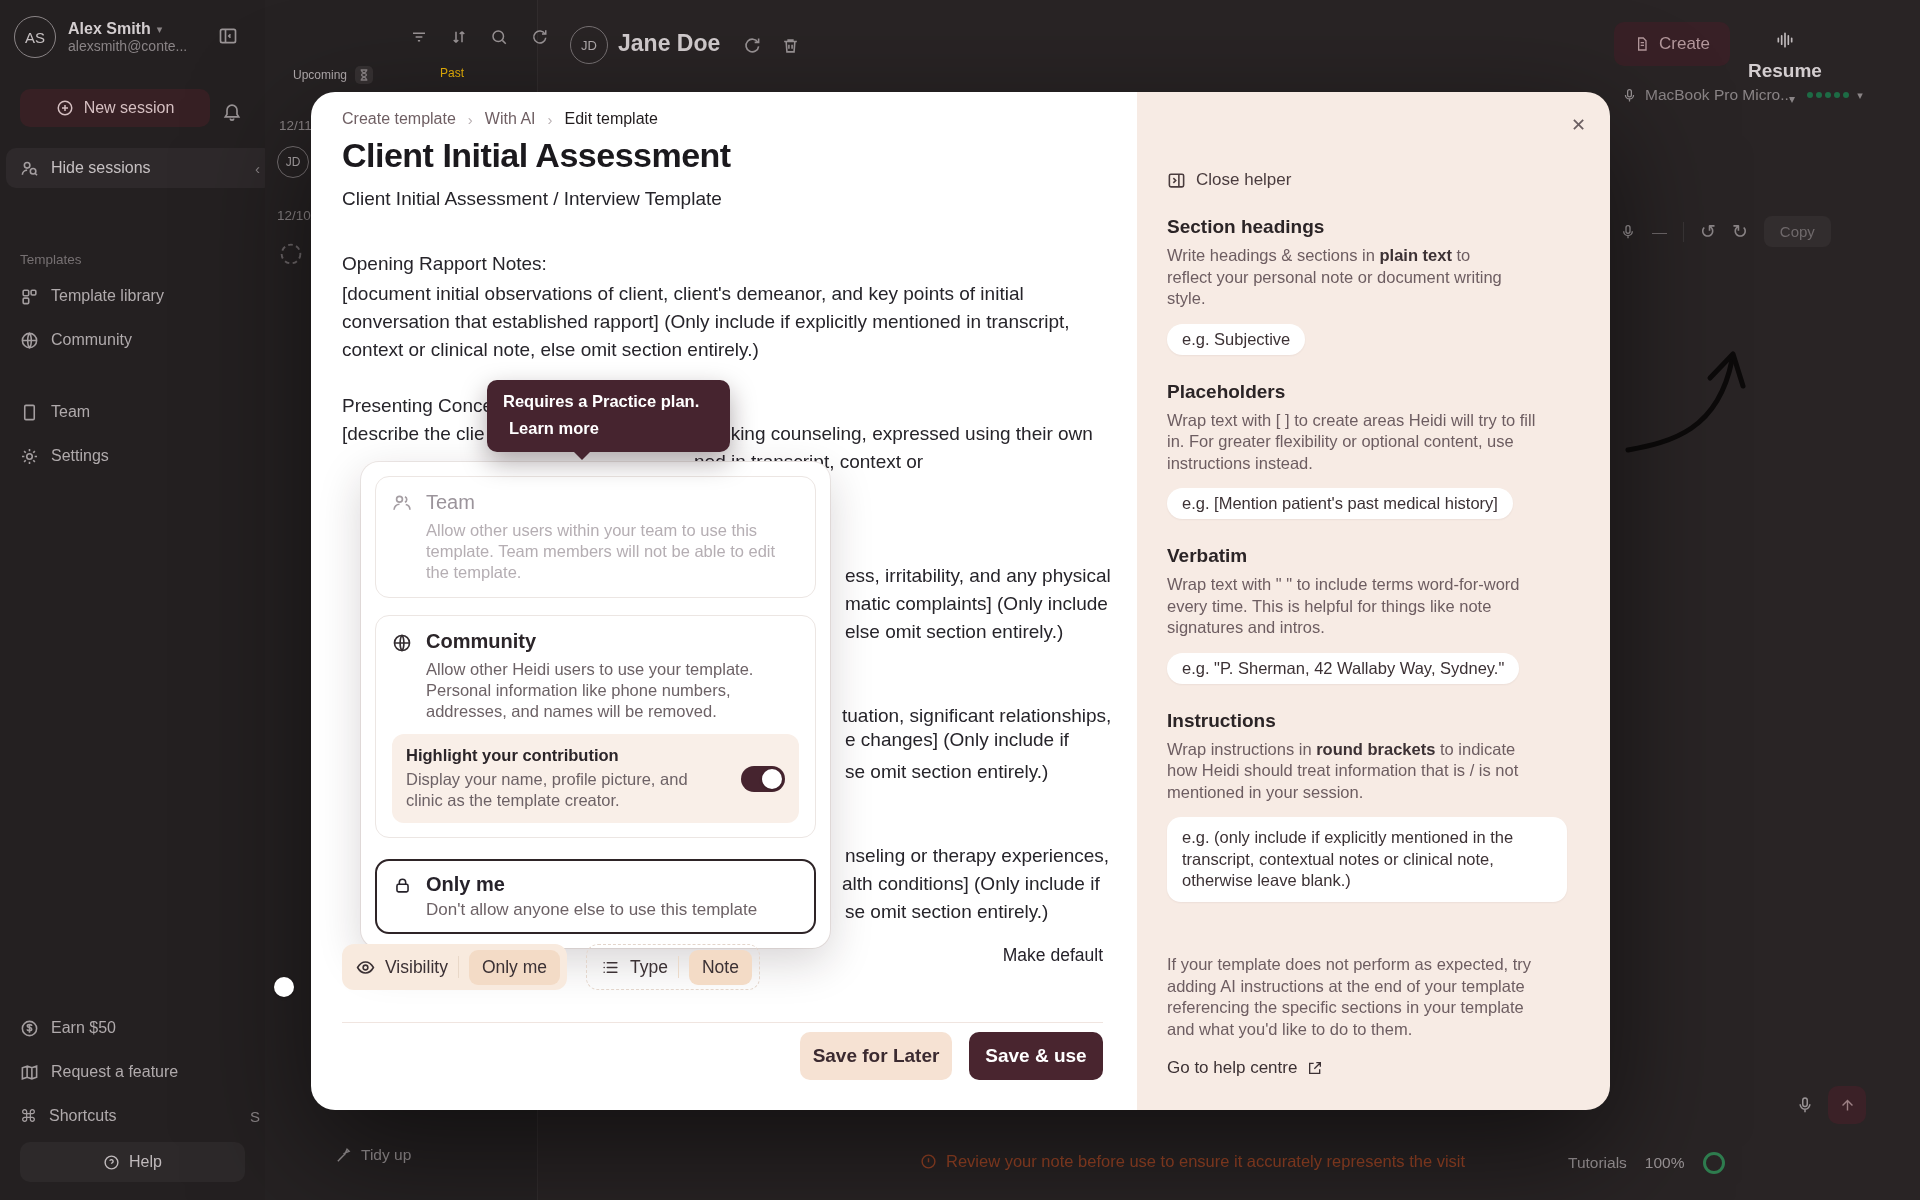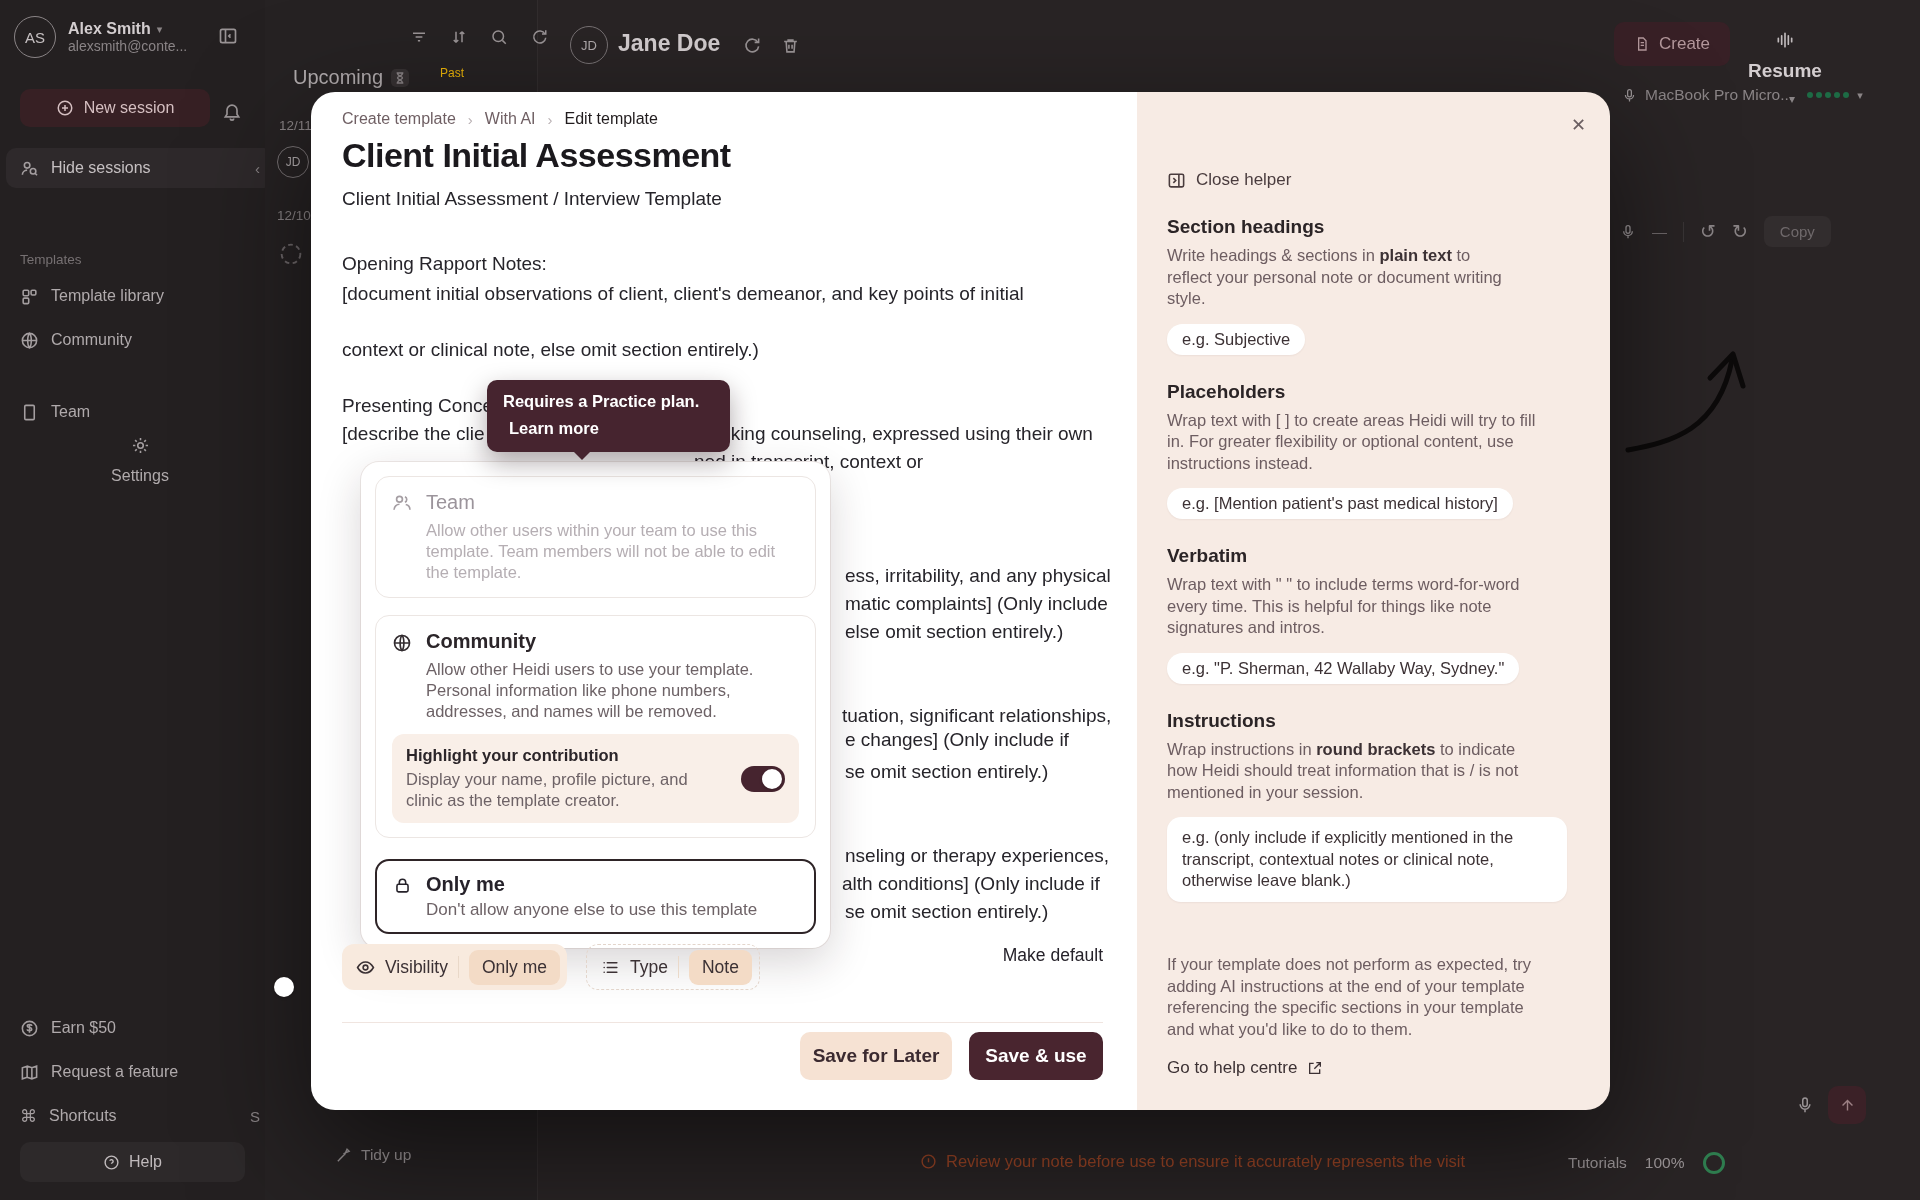--- a/index.html
+++ b/index.html
@@ -108,21 +108,21 @@
 
     <div class="abs sb-item" style="left:6px;top:392px;width:240px;">
       <span class="sb-icon">
           <svg width="19" height="19" viewBox="0 0 24 24" fill="none" stroke="currentColor" stroke-width="2">
             <rect x="6" y="3" width="12" height="18" rx="1.5"></rect>
             <path d="M9.5 7h.01M12.5 7h.01M9.5 10.5h.01M12.5 10.5h.01M9.5 14h.01M12.5 14h.01"></path>
           </svg>
         </span>
       <span>Team</span>
     </div>
-    <div class="abs sb-item" style="left:6px;top:436px;width:240px;flex-direction:column;">
+    <div class="abs sb-item" style="left:6px;top:436px;width:240px;">
       <span class="sb-icon">
           <svg width="19" height="19" viewBox="0 0 24 24" fill="none" stroke="currentColor" stroke-width="2">
             <circle cx="12" cy="12" r="3.5"></circle>
             <path d="M12 2.5v3M12 18.5v3M2.5 12h3M18.5 12h3M5.2 5.2l2.1 2.1M16.7 16.7l2.1 2.1M18.8 5.2l-2.1 2.1M7.3 16.7l-2.1 2.1"></path>
           </svg>
         </span>
       <span>Settings</span>
     </div>
 
     <div class="abs sb-item" style="left:6px;top:1008px;width:240px;">
@@ -178,21 +178,21 @@
           </svg>
         </span>
       <span class="dim-ic">
           <svg width="18" height="18" viewBox="0 0 24 24" fill="none" stroke="currentColor" stroke-width="2">
             <path d="M20 8a8 8 0 1 0 1 5"></path>
             <path d="M21 3v5h-5"></path>
           </svg>
         </span>
     </div>
     <div class="abs row" style="left:28px;top:66px;gap:8px;">
-      <span style="color:#b0aaac;font-size:20px;">Upcoming</span>
+      <span style="color:#b0aaac;font-size:12px;">Upcoming</span>
       <span style="width:18px;height:18px;background:#373233;border-radius:5px;display:flex;align-items:center;justify-content:center;">
         <svg width="10" height="12" viewBox="0 0 12 14" fill="none" stroke="#8a8486" stroke-width="1.6">
             <path d="M2 1h8M2 13h8M3 1c0 4 6 4 6 6s-6 2-6 6M9 1c0 4-6 4-6 6s6 2 6 6"></path>
           </svg>
       </span>
     </div>
     <div class="abs" style="left:175px;top:66px;color:#eab308;font-size:12px;">Past</div>
 
     <div class="abs" style="left:14px;top:118px;color:#8a8486;font-size:13.5px;">12/11/</div>
     <div class="abs avatar" style="left:12px;top:146px;width:30px;height:30px;border:1.5px solid #777173;color:#b0aaac;font-size:12px;">
@@ -326,20 +326,21 @@
         <span class="crumb-sep">›</span>
         <span class="crumb last">Edit template</span>
       </div>
       
       <div class="abs nowrap" style="left:31px;top:44px;font-size:34px;font-weight:bold;color:#1b191d;letter-spacing:-.5px;">Client Initial Assessment</div>
       <div class="abs nowrap" style="left:31px;top:96px;font-size:19px;color:#26242a;">Client Initial Assessment / Interview Template</div>
 
       
       <div class="abs nowrap tpl-text" style="left:31px;top:158px;">Opening Rapport Notes:</div>
       <div class="abs nowrap tpl-text" style="left:31px;top:188px;">[document initial observations of client, client's demeanor, and key points of initial</div>
+      <div class="abs nowrap tpl-text" style="left:31px;top:216px;">conversation that established rapport] (Only include if explicitly mentioned in transcript,</div>
       <div class="abs nowrap tpl-text" style="left:31px;top:244px;">context or clinical note, else omit section entirely.)</div>
 
       <div class="abs nowrap tpl-text" style="left:31px;top:300px;">Presenting Conce</div>
       <div class="abs nowrap tpl-text" style="left:389px;top:300px;">s):</div>
       <div class="abs nowrap tpl-text" style="left:31px;top:328px;">[describe the clie</div>
       <div class="abs nowrap tpl-text" style="left:389px;top:328px;">seeking counseling, expressed using their own</div>
       <div class="abs nowrap tpl-text" style="left:383px;top:356px;">ned in transcript, context or</div>
 
       <div class="abs nowrap tpl-text" style="left:534px;top:470px;">ess, irritability, and any physical</div>
       <div class="abs nowrap tpl-text" style="left:534px;top:498px;">matic complaints] (Only include</div>

